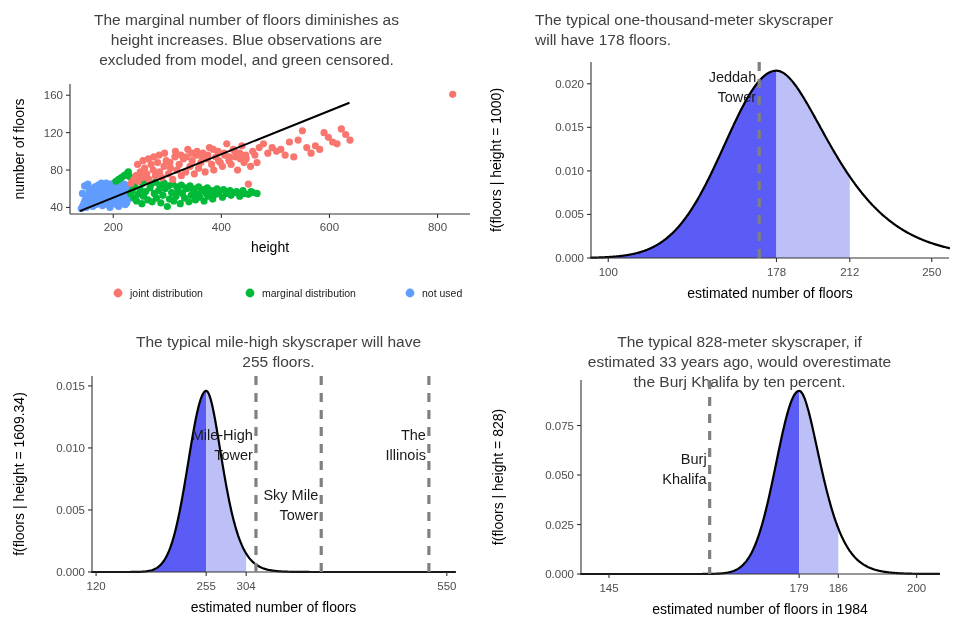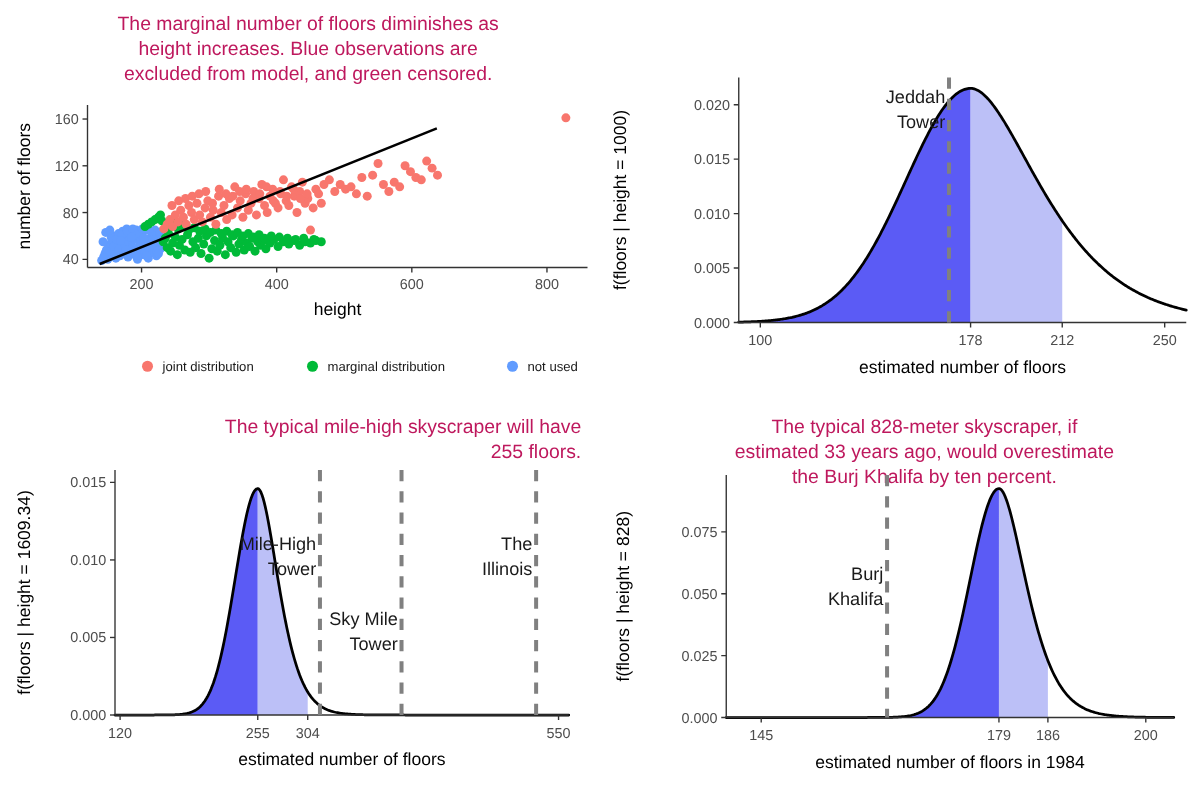--- a/index.html
+++ b/index.html
@@ -1,23 +1,23 @@
 <!DOCTYPE html>
 <html><head>
 <meta charset="utf-8">
 <style>
   html,body{margin:0;padding:0;background:#ffffff;}
   body{width:958px;height:644px;font-family:"Liberation Sans",sans-serif;color:#000;overflow:hidden;}
   .grid{display:grid;grid-template-columns:479px 479px;grid-template-rows:322px 322px;width:958px;height:644px;}
   .panel{position:relative;width:479px;height:322px;box-sizing:border-box;}
-  .ptitle{position:absolute;left:0;right:0;top:0;font-size:15.5px;line-height:20px;color:#be185d;
+  .ptitle{position:absolute;left:0;right:0;top:0;font-size:15.5px;line-height:20px;color:#404040;
           font-weight:400;padding:10px 14px 0 14px;box-sizing:border-box;white-space:pre-line;}
   .p1 .ptitle{text-align:center;padding-left:30px;padding-right:16px;}
   .p2 .ptitle{text-align:left;padding-left:56px;}
-  .p3 .ptitle{text-align:right;padding-left:92px;}
+  .p3 .ptitle{text-align:center;padding-left:92px;}
   .p4 .ptitle{text-align:center;padding-left:56px;}
   svg{display:block;position:absolute;left:0;top:0;}
   .axistext{font-family:"Liberation Sans",sans-serif;font-size:11.5px;fill:#4d4d4d;}
   .axistitle{font-family:"Liberation Sans",sans-serif;font-size:14px;fill:#000;}
   .anntext{font-family:"Liberation Sans",sans-serif;font-size:14.5px;fill:#1a1a1a;}
   .legtext{font-family:"Liberation Sans",sans-serif;font-size:10.5px;fill:#1a1a1a;}
   .axisline{stroke:#333333;stroke-width:1.1;fill:none;}
   .tick{stroke:#333333;stroke-width:1.1;}
   .curve{fill:none;stroke:#000000;stroke-width:2.2;stroke-linejoin:round;stroke-linecap:round;}
   .vline{stroke:#808080;stroke-width:3.2;stroke-dasharray:9 8;fill:none;}
@@ -330,20 +330,22 @@
         <circle cx="118" cy="293" r="4.4" fill="#f8766d"></circle>
         <text x="130" y="297" class="legtext" text-anchor="start">joint distribution</text>
         <circle cx="250" cy="293" r="4.4" fill="#00ba38"></circle>
         <text x="262" y="297" class="legtext" text-anchor="start">marginal distribution</text>
         <circle cx="410" cy="293" r="4.4" fill="#619cff"></circle>
         <text x="422" y="297" class="legtext" text-anchor="start">not used</text>
       </svg>
   </div>
 
   <div class="panel p2">
+    <div class="ptitle">The typical one-thousand-meter skyscraper
+will have 178 floors.</div>
     <svg id="svg-d1" width="479" height="322">
         <path d="M112.00 258.00 L112.00 257.70 L112.44 257.69 L112.88 257.68 L113.32 257.67 L113.77 257.66 L114.21 257.64 L114.65 257.63 L115.09 257.62 L115.53 257.61 L115.97 257.60 L116.42 257.59 L116.86 257.57 L117.30 257.56 L117.74 257.55 L118.18 257.54 L118.62 257.52 L119.07 257.51 L119.51 257.49 L119.95 257.48 L120.39 257.46 L120.83 257.45 L121.27 257.43 L121.72 257.41 L122.16 257.40 L122.60 257.38 L123.04 257.36 L123.48 257.34 L123.92 257.32 L124.36 257.30 L124.81 257.28 L125.25 257.26 L125.69 257.24 L126.13 257.22 L126.57 257.20 L127.01 257.17 L127.46 257.15 L127.90 257.13 L128.34 257.10 L128.78 257.08 L129.22 257.05 L129.66 257.02 L130.11 257.00 L130.55 256.97 L130.99 256.94 L131.43 256.91 L131.87 256.88 L132.31 256.85 L132.75 256.82 L133.20 256.78 L133.64 256.75 L134.08 256.72 L134.52 256.68 L134.96 256.64 L135.40 256.61 L135.85 256.57 L136.29 256.53 L136.73 256.49 L137.17 256.45 L137.61 256.41 L138.05 256.37 L138.50 256.32 L138.94 256.28 L139.38 256.24 L139.82 256.19 L140.26 256.14 L140.70 256.09 L141.15 256.04 L141.59 255.99 L142.03 255.94 L142.47 255.89 L142.91 255.83 L143.35 255.78 L143.79 255.72 L144.24 255.66 L144.68 255.60 L145.12 255.54 L145.56 255.48 L146.00 255.41 L146.44 255.35 L146.89 255.28 L147.33 255.21 L147.77 255.14 L148.21 255.07 L148.65 255.00 L149.09 254.92 L149.54 254.85 L149.98 254.77 L150.42 254.69 L150.86 254.61 L151.30 254.53 L151.74 254.44 L152.19 254.36 L152.63 254.27 L153.07 254.18 L153.51 254.09 L153.95 253.99 L154.39 253.90 L154.83 253.80 L155.28 253.70 L155.72 253.60 L156.16 253.49 L156.60 253.39 L157.04 253.28 L157.48 253.17 L157.93 253.06 L158.37 252.94 L158.81 252.82 L159.25 252.70 L159.69 252.58 L160.13 252.46 L160.58 252.33 L161.02 252.20 L161.46 252.07 L161.90 251.94 L162.34 251.80 L162.78 251.66 L163.23 251.52 L163.67 251.37 L164.11 251.22 L164.55 251.07 L164.99 250.92 L165.43 250.77 L165.87 250.61 L166.32 250.44 L166.76 250.28 L167.20 250.11 L167.64 249.94 L168.08 249.77 L168.52 249.59 L168.97 249.41 L169.41 249.23 L169.85 249.04 L170.29 248.85 L170.73 248.66 L171.17 248.46 L171.62 248.26 L172.06 248.05 L172.50 247.85 L172.94 247.64 L173.38 247.42 L173.82 247.20 L174.26 246.98 L174.71 246.76 L175.15 246.53 L175.59 246.29 L176.03 246.06 L176.47 245.81 L176.91 245.57 L177.36 245.32 L177.80 245.07 L178.24 244.81 L178.68 244.55 L179.12 244.28 L179.56 244.01 L180.01 243.74 L180.45 243.46 L180.89 243.18 L181.33 242.89 L181.77 242.60 L182.21 242.30 L182.66 242.00 L183.10 241.70 L183.54 241.39 L183.98 241.08 L184.42 240.76 L184.86 240.43 L185.30 240.10 L185.75 239.77 L186.19 239.43 L186.63 239.09 L187.07 238.74 L187.51 238.39 L187.95 238.03 L188.40 237.67 L188.84 237.30 L189.28 236.93 L189.72 236.55 L190.16 236.16 L190.60 235.78 L191.05 235.38 L191.49 234.98 L191.93 234.58 L192.37 234.17 L192.81 233.75 L193.25 233.33 L193.70 232.90 L194.14 232.47 L194.58 232.03 L195.02 231.59 L195.46 231.14 L195.90 230.69 L196.34 230.23 L196.79 229.76 L197.23 229.29 L197.67 228.81 L198.11 228.33 L198.55 227.84 L198.99 227.35 L199.44 226.85 L199.88 226.34 L200.32 225.83 L200.76 225.31 L201.20 224.79 L201.64 224.26 L202.09 223.72 L202.53 223.18 L202.97 222.63 L203.41 222.08 L203.85 221.52 L204.29 220.95 L204.73 220.38 L205.18 219.80 L205.62 219.21 L206.06 218.62 L206.50 218.03 L206.94 217.43 L207.38 216.82 L207.83 216.20 L208.27 215.58 L208.71 214.96 L209.15 214.32 L209.59 213.68 L210.03 213.04 L210.48 212.39 L210.92 211.73 L211.36 211.07 L211.80 210.40 L212.24 209.72 L212.68 209.04 L213.13 208.35 L213.57 207.66 L214.01 206.96 L214.45 206.26 L214.89 205.55 L215.33 204.83 L215.77 204.11 L216.22 203.38 L216.66 202.64 L217.10 201.90 L217.54 201.16 L217.98 200.40 L218.42 199.65 L218.87 198.88 L219.31 198.12 L219.75 197.34 L220.19 196.56 L220.63 195.78 L221.07 194.98 L221.52 194.19 L221.96 193.39 L222.40 192.58 L222.84 191.77 L223.28 190.95 L223.72 190.13 L224.17 189.30 L224.61 188.47 L225.05 187.63 L225.49 186.79 L225.93 185.94 L226.37 185.09 L226.81 184.23 L227.26 183.37 L227.70 182.50 L228.14 181.63 L228.58 180.76 L229.02 179.88 L229.46 179.00 L229.91 178.11 L230.35 177.22 L230.79 176.32 L231.23 175.42 L231.67 174.52 L232.11 173.61 L232.56 172.70 L233.00 171.78 L233.44 170.87 L233.88 169.95 L234.32 169.02 L234.76 168.09 L235.20 167.16 L235.65 166.23 L236.09 165.29 L236.53 164.35 L236.97 163.41 L237.41 162.47 L237.85 161.52 L238.30 160.57 L238.74 159.62 L239.18 158.66 L239.62 157.71 L240.06 156.75 L240.50 155.79 L240.95 154.83 L241.39 153.87 L241.83 152.91 L242.27 151.94 L242.71 150.98 L243.15 150.01 L243.60 149.04 L244.04 148.08 L244.48 147.11 L244.92 146.14 L245.36 145.17 L245.80 144.20 L246.24 143.23 L246.69 142.26 L247.13 141.29 L247.57 140.33 L248.01 139.36 L248.45 138.39 L248.89 137.43 L249.34 136.46 L249.78 135.50 L250.22 134.53 L250.66 133.57 L251.10 132.61 L251.54 131.66 L251.99 130.70 L252.43 129.75 L252.87 128.80 L253.31 127.85 L253.75 126.90 L254.19 125.96 L254.64 125.02 L255.08 124.08 L255.52 123.15 L255.96 122.22 L256.40 121.29 L256.84 120.37 L257.28 119.45 L257.73 118.53 L258.17 117.62 L258.61 116.71 L259.05 115.81 L259.49 114.91 L259.93 114.02 L260.38 113.13 L260.82 112.25 L261.26 111.37 L261.70 110.49 L262.14 109.63 L262.58 108.77 L263.03 107.91 L263.47 107.06 L263.91 106.22 L264.35 105.38 L264.79 104.55 L265.23 103.73 L265.68 102.91 L266.12 102.10 L266.56 101.30 L267.00 100.51 L267.44 99.72 L267.88 98.94 L268.32 98.17 L268.77 97.41 L269.21 96.65 L269.65 95.90 L270.09 95.16 L270.53 94.43 L270.97 93.71 L271.42 93.00 L271.86 92.29 L272.30 91.60 L272.74 90.91 L273.18 90.24 L273.62 89.57 L274.07 88.91 L274.51 88.26 L274.95 87.63 L275.39 87.00 L275.83 86.38 L276.27 85.78 L276.71 85.18 L277.16 84.59 L277.60 84.02 L278.04 83.45 L278.48 82.90 L278.92 82.36 L279.36 81.83 L279.81 81.31 L280.25 80.80 L280.69 80.30 L281.13 79.81 L281.57 79.34 L282.01 78.88 L282.46 78.43 L282.90 77.99 L283.34 77.56 L283.78 77.15 L284.22 76.75 L284.66 76.36 L285.11 75.98 L285.55 75.61 L285.99 75.26 L286.43 74.92 L286.87 74.60 L287.31 74.28 L287.75 73.98 L288.20 73.69 L288.64 73.42 L289.08 73.16 L289.52 72.91 L289.96 72.67 L290.40 72.45 L290.85 72.24 L291.29 72.04 L291.73 71.86 L292.17 71.69 L292.61 71.53 L293.05 71.39 L293.50 71.26 L293.94 71.15 L294.38 71.04 L294.82 70.96 L295.26 70.88 L295.70 70.82 L296.15 70.77 L296.59 70.74 L297.03 70.72 L297.47 70.71 L297.47 258.00 Z" fill="#5b5bf5" stroke="none"></path>
         <path d="M297.47 258.00 L297.47 70.71 L297.64 70.71 L297.82 70.72 L297.99 70.72 L298.17 70.74 L298.34 70.75 L298.52 70.77 L298.69 70.79 L298.87 70.81 L299.04 70.83 L299.22 70.86 L299.39 70.89 L299.56 70.93 L299.74 70.96 L299.91 71.00 L300.09 71.05 L300.26 71.09 L300.44 71.14 L300.61 71.19 L300.79 71.25 L300.96 71.30 L301.14 71.36 L301.31 71.42 L301.49 71.49 L301.66 71.56 L301.83 71.63 L302.01 71.70 L302.18 71.78 L302.36 71.85 L302.53 71.94 L302.71 72.02 L302.88 72.10 L303.06 72.19 L303.23 72.28 L303.41 72.38 L303.58 72.47 L303.75 72.57 L303.93 72.67 L304.10 72.78 L304.28 72.88 L304.45 72.99 L304.63 73.10 L304.80 73.22 L304.98 73.33 L305.15 73.45 L305.33 73.57 L305.50 73.69 L305.68 73.82 L305.85 73.94 L306.02 74.07 L306.20 74.21 L306.37 74.34 L306.55 74.48 L306.72 74.61 L306.90 74.76 L307.07 74.90 L307.25 75.04 L307.42 75.19 L307.60 75.34 L307.77 75.49 L307.94 75.64 L308.12 75.80 L308.29 75.96 L308.47 76.12 L308.64 76.28 L308.82 76.44 L308.99 76.61 L309.17 76.78 L309.34 76.95 L309.52 77.12 L309.69 77.29 L309.87 77.47 L310.04 77.65 L310.21 77.82 L310.39 78.01 L310.56 78.19 L310.74 78.37 L310.91 78.56 L311.09 78.75 L311.26 78.94 L311.44 79.13 L311.61 79.33 L311.79 79.52 L311.96 79.72 L312.13 79.92 L312.31 80.12 L312.48 80.32 L312.66 80.53 L312.83 80.73 L313.01 80.94 L313.18 81.15 L313.36 81.36 L313.53 81.57 L313.71 81.79 L313.88 82.00 L314.06 82.22 L314.23 82.44 L314.40 82.66 L314.58 82.88 L314.75 83.10 L314.93 83.33 L315.10 83.56 L315.28 83.78 L315.45 84.01 L315.63 84.24 L315.80 84.47 L315.98 84.71 L316.15 84.94 L316.32 85.18 L316.50 85.42 L316.67 85.66 L316.85 85.90 L317.02 86.14 L317.20 86.38 L317.37 86.62 L317.55 86.87 L317.72 87.12 L317.90 87.37 L318.07 87.61 L318.25 87.86 L318.42 88.12 L318.59 88.37 L318.77 88.62 L318.94 88.88 L319.12 89.13 L319.29 89.39 L319.47 89.65 L319.64 89.91 L319.82 90.17 L319.99 90.43 L320.17 90.70 L320.34 90.96 L320.51 91.23 L320.69 91.49 L320.86 91.76 L321.04 92.03 L321.21 92.30 L321.39 92.57 L321.56 92.84 L321.74 93.11 L321.91 93.38 L322.09 93.66 L322.26 93.93 L322.44 94.21 L322.61 94.49 L322.78 94.76 L322.96 95.04 L323.13 95.32 L323.31 95.60 L323.48 95.88 L323.66 96.17 L323.83 96.45 L324.01 96.73 L324.18 97.02 L324.36 97.30 L324.53 97.59 L324.70 97.88 L324.88 98.16 L325.05 98.45 L325.23 98.74 L325.40 99.03 L325.58 99.32 L325.75 99.61 L325.93 99.90 L326.10 100.20 L326.28 100.49 L326.45 100.78 L326.63 101.08 L326.80 101.37 L326.97 101.67 L327.15 101.97 L327.32 102.26 L327.50 102.56 L327.67 102.86 L327.85 103.16 L328.02 103.46 L328.20 103.76 L328.37 104.06 L328.55 104.36 L328.72 104.66 L328.90 104.96 L329.07 105.27 L329.24 105.57 L329.42 105.87 L329.59 106.18 L329.77 106.48 L329.94 106.79 L330.12 107.09 L330.29 107.40 L330.47 107.70 L330.64 108.01 L330.82 108.32 L330.99 108.63 L331.16 108.93 L331.34 109.24 L331.51 109.55 L331.69 109.86 L331.86 110.17 L332.04 110.48 L332.21 110.79 L332.39 111.10 L332.56 111.41 L332.74 111.72 L332.91 112.03 L333.09 112.35 L333.26 112.66 L333.43 112.97 L333.61 113.28 L333.78 113.60 L333.96 113.91 L334.13 114.22 L334.31 114.54 L334.48 114.85 L334.66 115.16 L334.83 115.48 L335.01 115.79 L335.18 116.11 L335.35 116.42 L335.53 116.74 L335.70 117.05 L335.88 117.37 L336.05 117.68 L336.23 118.00 L336.40 118.32 L336.58 118.63 L336.75 118.95 L336.93 119.26 L337.10 119.58 L337.28 119.90 L337.45 120.21 L337.62 120.53 L337.80 120.85 L337.97 121.16 L338.15 121.48 L338.32 121.80 L338.50 122.11 L338.67 122.43 L338.85 122.75 L339.02 123.07 L339.20 123.38 L339.37 123.70 L339.54 124.02 L339.72 124.34 L339.89 124.65 L340.07 124.97 L340.24 125.29 L340.42 125.60 L340.59 125.92 L340.77 126.24 L340.94 126.56 L341.12 126.87 L341.29 127.19 L341.47 127.51 L341.64 127.82 L341.81 128.14 L341.99 128.46 L342.16 128.78 L342.34 129.09 L342.51 129.41 L342.69 129.73 L342.86 130.04 L343.04 130.36 L343.21 130.67 L343.39 130.99 L343.56 131.31 L343.73 131.62 L343.91 131.94 L344.08 132.25 L344.26 132.57 L344.43 132.89 L344.61 133.20 L344.78 133.52 L344.96 133.83 L345.13 134.15 L345.31 134.46 L345.48 134.77 L345.66 135.09 L345.83 135.40 L346.00 135.72 L346.18 136.03 L346.35 136.34 L346.53 136.66 L346.70 136.97 L346.88 137.28 L347.05 137.60 L347.23 137.91 L347.40 138.22 L347.58 138.53 L347.75 138.84 L347.92 139.16 L348.10 139.47 L348.27 139.78 L348.45 140.09 L348.62 140.40 L348.80 140.71 L348.97 141.02 L349.15 141.33 L349.32 141.64 L349.50 141.95 L349.67 142.26 L349.85 142.57 L350.02 142.87 L350.19 143.18 L350.37 143.49 L350.54 143.80 L350.72 144.10 L350.89 144.41 L351.07 144.72 L351.24 145.02 L351.42 145.33 L351.59 145.63 L351.77 145.94 L351.94 146.24 L352.11 146.55 L352.29 146.85 L352.46 147.16 L352.64 147.46 L352.81 147.76 L352.99 148.07 L353.16 148.37 L353.34 148.67 L353.51 148.97 L353.69 149.27 L353.86 149.58 L354.04 149.88 L354.21 150.18 L354.38 150.48 L354.56 150.78 L354.73 151.08 L354.91 151.37 L355.08 151.67 L355.26 151.97 L355.43 152.27 L355.61 152.56 L355.78 152.86 L355.96 153.16 L356.13 153.45 L356.30 153.75 L356.48 154.04 L356.65 154.34 L356.83 154.63 L357.00 154.93 L357.18 155.22 L357.35 155.51 L357.53 155.81 L357.70 156.10 L357.88 156.39 L358.05 156.68 L358.23 156.97 L358.40 157.26 L358.57 157.55 L358.75 157.84 L358.92 158.13 L359.10 158.42 L359.27 158.71 L359.45 159.00 L359.62 159.28 L359.80 159.57 L359.97 159.86 L360.15 160.14 L360.32 160.43 L360.49 160.71 L360.67 161.00 L360.84 161.28 L361.02 161.57 L361.19 161.85 L361.37 162.13 L361.54 162.42 L361.72 162.70 L361.89 162.98 L362.07 163.26 L362.24 163.54 L362.42 163.82 L362.59 164.10 L362.76 164.38 L362.94 164.66 L363.11 164.93 L363.29 165.21 L363.46 165.49 L363.64 165.76 L363.81 166.04 L363.99 166.32 L364.16 166.59 L364.34 166.86 L364.51 167.14 L364.68 167.41 L364.86 167.68 L365.03 167.96 L365.21 168.23 L365.38 168.50 L365.56 168.77 L365.73 169.04 L365.91 169.31 L366.08 169.58 L366.26 169.85 L366.43 170.12 L366.61 170.39 L366.78 170.65 L366.95 170.92 L367.13 171.19 L367.30 171.45 L367.48 171.72 L367.65 171.98 L367.83 172.25 L368.00 172.51 L368.18 172.77 L368.35 173.03 L368.53 173.30 L368.70 173.56 L368.87 173.82 L369.05 174.08 L369.22 174.34 L369.40 174.60 L369.57 174.86 L369.75 175.12 L369.92 175.37 L370.10 175.63 L370.27 175.89 L370.45 176.14 L370.62 176.40 L370.80 176.65 L370.80 258.00 Z" fill="#bcc0f7" stroke="none"></path>
         <path d="M112.00 257.70 L112.85 257.68 L113.70 257.66 L114.56 257.64 L115.41 257.61 L116.26 257.59 L117.11 257.57 L117.97 257.54 L118.82 257.52 L119.67 257.49 L120.52 257.46 L121.38 257.43 L122.23 257.39 L123.08 257.36 L123.93 257.32 L124.79 257.28 L125.64 257.24 L126.49 257.20 L127.34 257.16 L128.20 257.11 L129.05 257.06 L129.90 257.01 L130.75 256.95 L131.60 256.90 L132.46 256.84 L133.31 256.77 L134.16 256.71 L135.01 256.64 L135.87 256.57 L136.72 256.49 L137.57 256.41 L138.42 256.33 L139.28 256.25 L140.13 256.16 L140.98 256.06 L141.83 255.96 L142.69 255.86 L143.54 255.75 L144.39 255.64 L145.24 255.52 L146.10 255.40 L146.95 255.27 L147.80 255.14 L148.65 255.00 L149.50 254.85 L150.36 254.70 L151.21 254.54 L152.06 254.38 L152.91 254.21 L153.77 254.03 L154.62 253.85 L155.47 253.65 L156.32 253.45 L157.18 253.24 L158.03 253.03 L158.88 252.80 L159.73 252.57 L160.59 252.33 L161.44 252.08 L162.29 251.81 L163.14 251.54 L164.00 251.26 L164.85 250.97 L165.70 250.67 L166.55 250.36 L167.40 250.03 L168.26 249.70 L169.11 249.35 L169.96 248.99 L170.81 248.62 L171.67 248.23 L172.52 247.84 L173.37 247.43 L174.22 247.00 L175.08 246.56 L175.93 246.11 L176.78 245.64 L177.63 245.16 L178.49 244.67 L179.34 244.15 L180.19 243.62 L181.04 243.08 L181.90 242.52 L182.75 241.94 L183.60 241.35 L184.45 240.73 L185.30 240.10 L186.16 239.46 L187.01 238.79 L187.86 238.11 L188.71 237.40 L189.57 236.68 L190.42 235.94 L191.27 235.18 L192.12 234.40 L192.98 233.60 L193.83 232.77 L194.68 231.93 L195.53 231.07 L196.39 230.18 L197.24 229.28 L198.09 228.35 L198.94 227.40 L199.80 226.43 L200.65 225.44 L201.50 224.43 L202.35 223.39 L203.20 222.33 L204.06 221.25 L204.91 220.15 L205.76 219.02 L206.61 217.87 L207.47 216.70 L208.32 215.51 L209.17 214.29 L210.02 213.05 L210.88 211.79 L211.73 210.51 L212.58 209.20 L213.43 207.87 L214.29 206.52 L215.14 205.15 L215.99 203.75 L216.84 202.33 L217.70 200.89 L218.55 199.43 L219.40 197.95 L220.25 196.45 L221.10 194.93 L221.96 193.39 L222.81 191.82 L223.66 190.24 L224.51 188.64 L225.37 187.02 L226.22 185.39 L227.07 183.73 L227.92 182.06 L228.78 180.37 L229.63 178.67 L230.48 176.95 L231.33 175.21 L232.19 173.46 L233.04 171.70 L233.89 169.92 L234.74 168.14 L235.60 166.34 L236.45 164.53 L237.30 162.71 L238.15 160.88 L239.00 159.04 L239.86 157.20 L240.71 155.35 L241.56 153.49 L242.41 151.63 L243.27 149.76 L244.12 147.90 L244.97 146.03 L245.82 144.16 L246.68 142.29 L247.53 140.42 L248.38 138.55 L249.23 136.68 L250.09 134.83 L250.94 132.97 L251.79 131.12 L252.64 129.28 L253.50 127.45 L254.35 125.63 L255.20 123.82 L256.05 122.02 L256.90 120.24 L257.76 118.47 L258.61 116.71 L259.46 114.97 L260.31 113.25 L261.17 111.55 L262.02 109.87 L262.87 108.21 L263.72 106.57 L264.58 104.96 L265.43 103.37 L266.28 101.81 L267.13 100.27 L267.99 98.76 L268.84 97.28 L269.69 95.83 L270.54 94.42 L271.40 93.03 L272.25 91.68 L273.10 90.36 L273.95 89.08 L274.80 87.83 L275.66 86.63 L276.51 85.46 L277.36 84.32 L278.21 83.23 L279.07 82.18 L279.92 81.17 L280.77 80.21 L281.62 79.29 L282.48 78.41 L283.33 77.57 L284.18 76.78 L285.03 76.04 L285.89 75.34 L286.74 74.69 L287.59 74.09 L288.44 73.54 L289.30 73.03 L290.15 72.58 L291.00 72.17 L291.85 71.81 L292.70 71.50 L293.56 71.25 L294.41 71.04 L295.26 70.88 L296.11 70.78 L296.97 70.72 L297.82 70.72 L298.67 70.78 L299.52 70.92 L300.38 71.12 L301.23 71.40 L302.08 71.73 L302.93 72.13 L303.79 72.59 L304.64 73.11 L305.49 73.69 L306.34 74.32 L307.20 75.00 L308.05 75.74 L308.90 76.52 L309.75 77.35 L310.60 78.23 L311.46 79.15 L312.31 80.12 L313.16 81.12 L314.01 82.17 L314.87 83.25 L315.72 84.37 L316.57 85.52 L317.42 86.70 L318.28 87.91 L319.13 89.15 L319.98 90.42 L320.83 91.71 L321.69 93.03 L322.54 94.37 L323.39 95.73 L324.24 97.12 L325.10 98.52 L325.95 99.94 L326.80 101.37 L327.65 102.82 L328.50 104.29 L329.36 105.77 L330.21 107.25 L331.06 108.75 L331.91 110.26 L332.77 111.78 L333.62 113.30 L334.47 114.83 L335.32 116.37 L336.18 117.91 L337.03 119.45 L337.88 121.00 L338.73 122.54 L339.59 124.09 L340.44 125.64 L341.29 127.19 L342.14 128.74 L343.00 130.28 L343.85 131.83 L344.70 133.37 L345.55 134.90 L346.40 136.44 L347.26 137.96 L348.11 139.49 L348.96 141.00 L349.81 142.51 L350.67 144.01 L351.52 145.51 L352.37 147.00 L353.22 148.48 L354.08 149.95 L354.93 151.41 L355.78 152.86 L356.63 154.30 L357.49 155.74 L358.34 157.16 L359.19 158.57 L360.04 159.98 L360.90 161.37 L361.75 162.75 L362.60 164.11 L363.45 165.47 L364.30 166.82 L365.16 168.15 L366.01 169.47 L366.86 170.78 L367.71 172.07 L368.57 173.36 L369.42 174.63 L370.27 175.89 L371.12 177.13 L371.98 178.36 L372.83 179.58 L373.68 180.79 L374.53 181.98 L375.39 183.16 L376.24 184.33 L377.09 185.48 L377.94 186.62 L378.80 187.75 L379.65 188.86 L380.50 189.96 L381.35 191.05 L382.20 192.12 L383.06 193.19 L383.91 194.23 L384.76 195.27 L385.61 196.29 L386.47 197.30 L387.32 198.29 L388.17 199.27 L389.02 200.24 L389.88 201.20 L390.73 202.14 L391.58 203.08 L392.43 203.99 L393.29 204.90 L394.14 205.79 L394.99 206.67 L395.84 207.54 L396.70 208.40 L397.55 209.24 L398.40 210.08 L399.25 210.90 L400.10 211.70 L400.96 212.50 L401.81 213.29 L402.66 214.06 L403.51 214.82 L404.37 215.57 L405.22 216.31 L406.07 217.04 L406.92 217.76 L407.78 218.47 L408.63 219.16 L409.48 219.85 L410.33 220.52 L411.19 221.19 L412.04 221.84 L412.89 222.48 L413.74 223.12 L414.60 223.74 L415.45 224.35 L416.30 224.96 L417.15 225.55 L418.00 226.14 L418.86 226.71 L419.71 227.28 L420.56 227.84 L421.41 228.38 L422.27 228.92 L423.12 229.45 L423.97 229.97 L424.82 230.49 L425.68 230.99 L426.53 231.49 L427.38 231.98 L428.23 232.45 L429.09 232.93 L429.94 233.39 L430.79 233.85 L431.64 234.29 L432.50 234.73 L433.35 235.17 L434.20 235.59 L435.05 236.01 L435.90 236.42 L436.76 236.83 L437.61 237.22 L438.46 237.61 L439.31 238.00 L440.17 238.37 L441.02 238.74 L441.87 239.11 L442.72 239.46 L443.58 239.82 L444.43 240.16 L445.28 240.50 L446.13 240.83 L446.99 241.16 L447.84 241.48 L448.69 241.80 L449.54 242.11 L450.40 242.41 L451.25 242.71 L452.10 243.00 L452.95 243.29 L453.80 243.57 L454.66 243.85 L455.51 244.12 L456.36 244.39 L457.21 244.65 L458.07 244.91 L458.92 245.17 L459.77 245.41 L460.62 245.66 L461.48 245.90 L462.33 246.13 L463.18 246.37 L464.03 246.59 L464.89 246.81 L465.74 247.03 L466.59 247.25 L467.44 247.46 L468.30 247.66 L469.15 247.87 L470.00 248.07" class="curve"></path>
         <path d="M112 62 L112 258" class="axisline"></path>
         <path d="M112 258 L470 258" class="axisline"></path>
         <line x1="108" y1="258" x2="112" y2="258" class="tick"></line>
         <text x="105" y="262" class="axistext" text-anchor="end">0.000</text>
         <line x1="108" y1="214.44444444444446" x2="112" y2="214.44444444444446" class="tick"></line>
         <text x="105" y="218.44444444444446" class="axistext" text-anchor="end">0.005</text>

